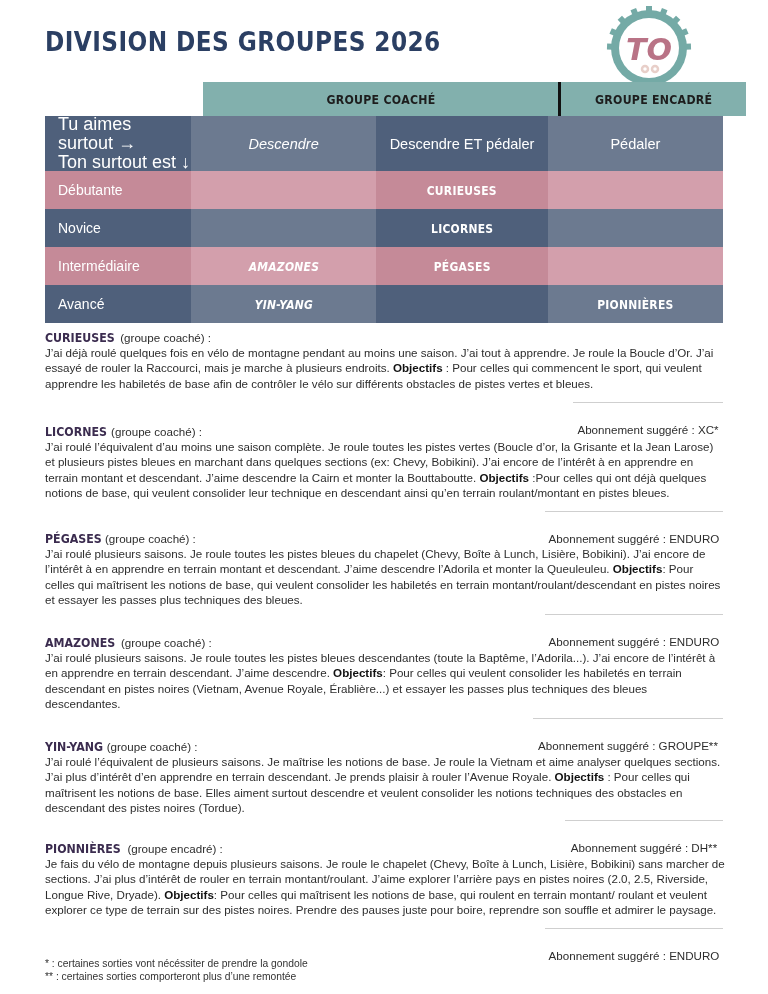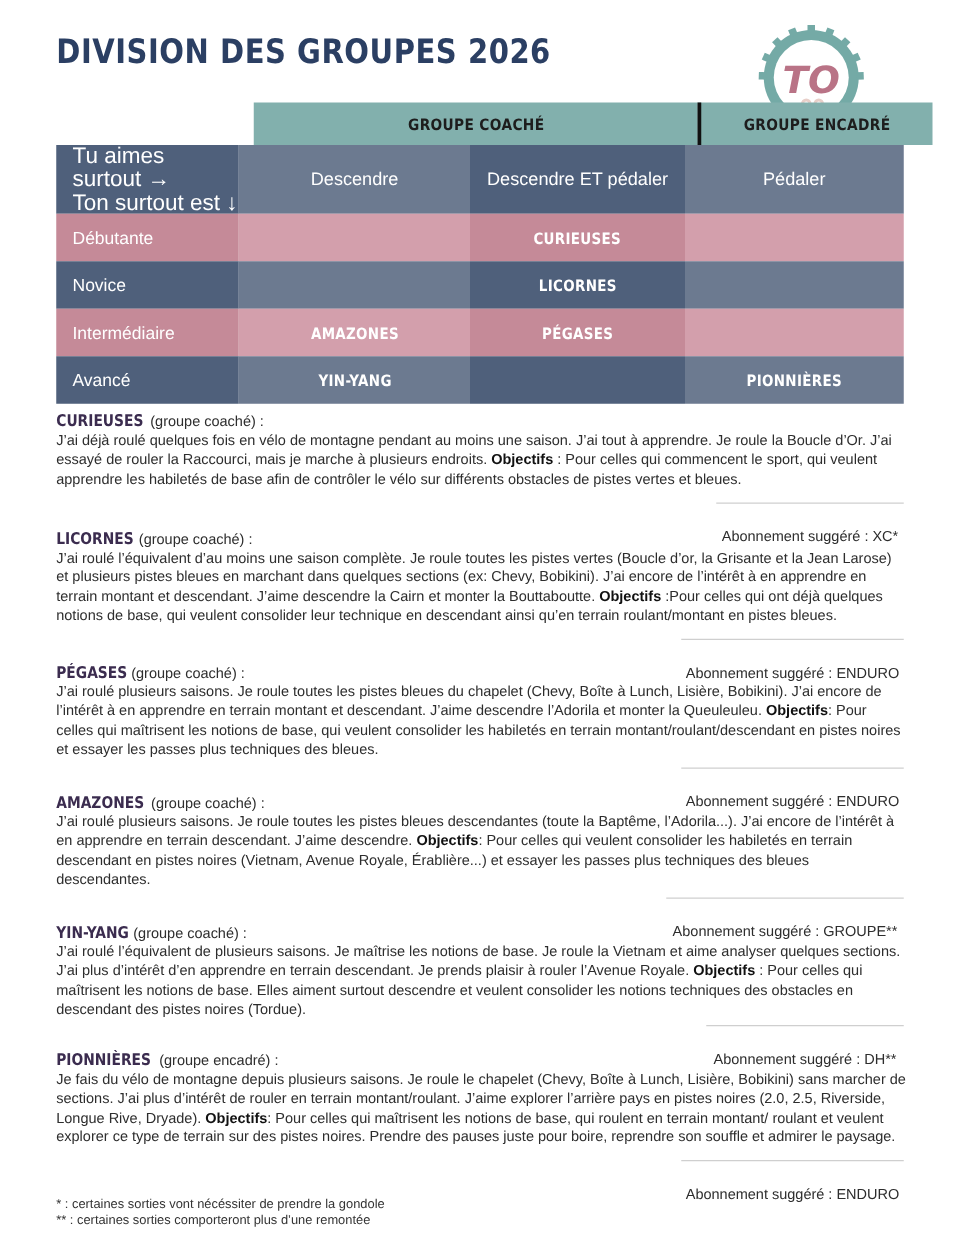--- a/index.html
+++ b/index.html
@@ -6,34 +6,34 @@
     html, body { width: 768px; height: 994px; background: #ffffff; overflow: hidden; }
     body { position: relative; font-family: "Liberation Sans", "DejaVu Sans", sans-serif; color: #2b2b2b; }
 
     .title {
       position: absolute; left: 45px; top: 26px;
       font-family: "DejaVu Sans", sans-serif; font-weight: bold;
       font-size: 27px; letter-spacing: 0.5px; color: #2b3f63;
       transform: scaleX(0.86); transform-origin: left center;
     }
 
-    .logo { position: absolute; left: 606px; top: 20px; width: 86px; height: 80px; }
+    .logo { position: absolute; left: 606px; top: 6px; width: 86px; height: 80px; }
 
     .grp-header { position: absolute; top: 82px; height: 34px; background: #82b0ad;
       display: flex; align-items: center; justify-content: center;
       font-family: "DejaVu Sans", sans-serif; font-weight: bold; font-size: 12.5px; color: #1d1d1d; }
     .grp-coache { left: 203px; width: 355px; }
     .grp-encadre { left: 558px; width: 188px; border-left: 3px solid #111; }
     .grp-header span { transform: scaleX(0.88); display: inline-block; letter-spacing: 0.3px; }
 
     .grid { position: absolute; left: 45px; top: 116px; width: 678px; }
     .row { display: flex; }
     .cell { display: flex; align-items: center; color: #fff; }
     .c0 { width: 158px; padding-left: 13px; font-size: 14px; }
-    .c1 { width: 202px; justify-content: center; }
+    .c1 { width: 202px; justify-content: center; font-style: italic; }
     .c2 { width: 187px; justify-content: center; }
     .c3 { width: 191px; justify-content: center; }
     .r-head { height: 55px; }
     .r-lvl { height: 38px; }
     .r-head .cell { font-size: 14.5px; }
     .r-head .c0 { line-height: 19px; font-size: 18px; }
 
     .blue-dark { background: #4f607b; }
     .blue-light { background: #6c7a90; }
     .pink-dark { background: #c58a98; }

